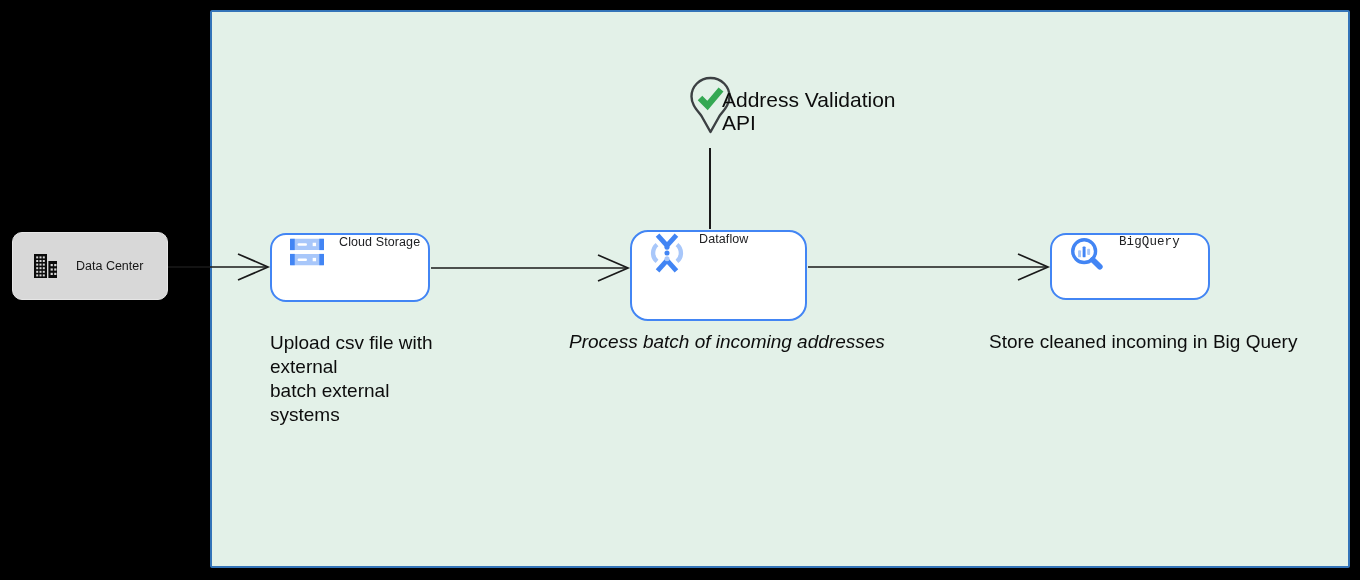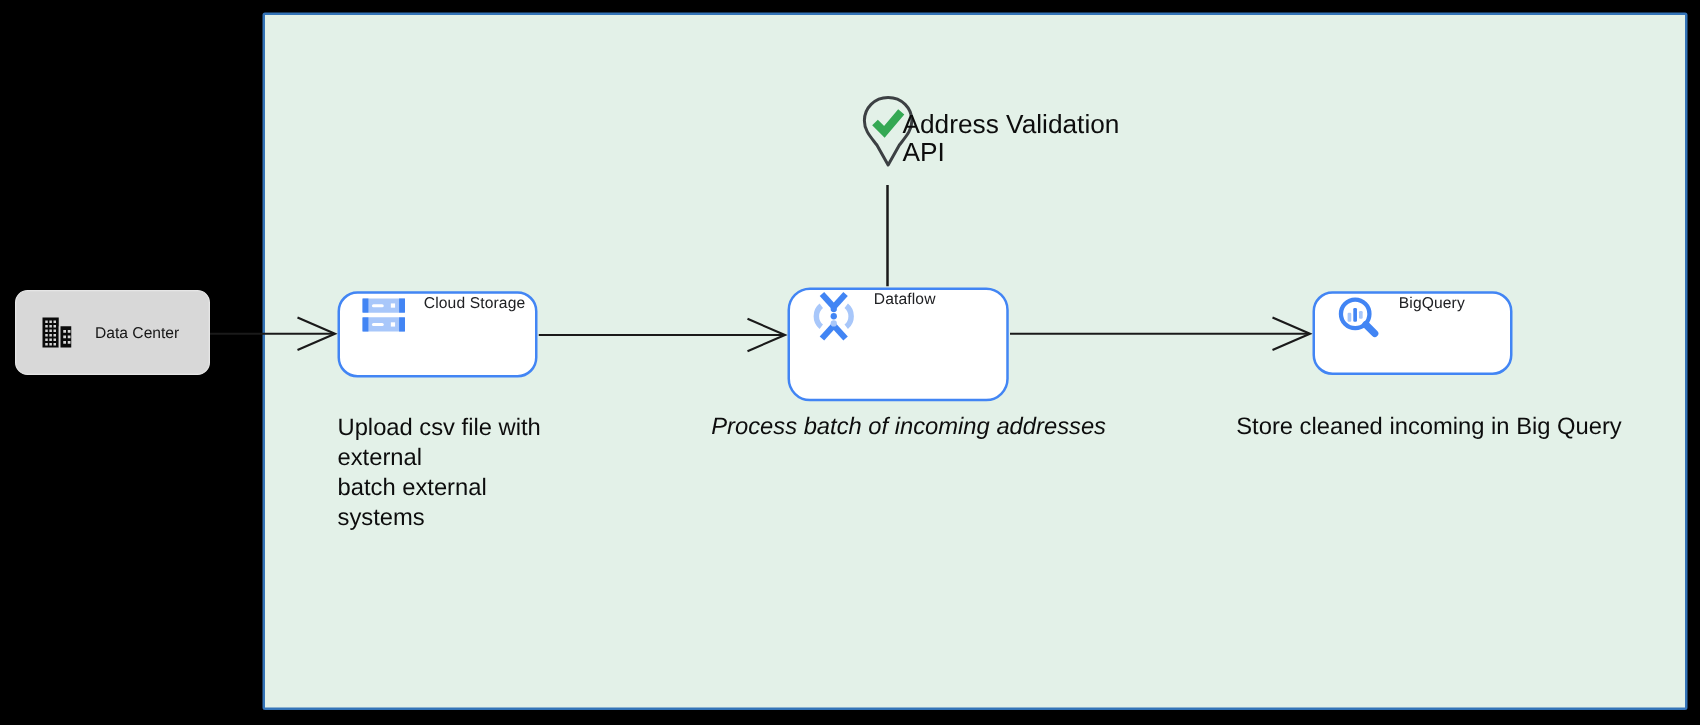--- a/index.html
+++ b/index.html
@@ -26,21 +26,21 @@
   .node{
     position:absolute;display:flex;align-items:flex-start;
     background:var(--node-fill);
     border:2px solid var(--node-border);
     border-radius:16px;
     padding-left:16px;gap:13px;
   }
   .node .label{font-size:12.5px;color:#202124;letter-spacing:.1px;}
   .node-cloud-storage{left:270px;top:233px;width:160px;height:69px;}
   .node-dataflow{left:630px;top:230px;width:177px;height:91px;border-radius:18px;}
-  .node-bigquery{left:1050px;top:233px;width:160px;height:67px;}
+  .node-bigquery{left:1050px;top:233px;width:160px;height:67px;font-family:Liberation Mono, monospace;}
   .external-node{
     position:absolute;left:12px;top:232px;width:156px;height:68px;
     display:flex;align-items:center;gap:16px;padding-left:17px;
     background:var(--external-fill);
     border:1px solid #e6e6e6;
     border-radius:10px;
   }
   .external-node .label{font-size:12.5px;color:#161616;text-align:center;}
   .icon{display:inline-flex;flex:0 0 auto;}
   .annotation-pin{position:absolute;left:688px;top:76px;}

